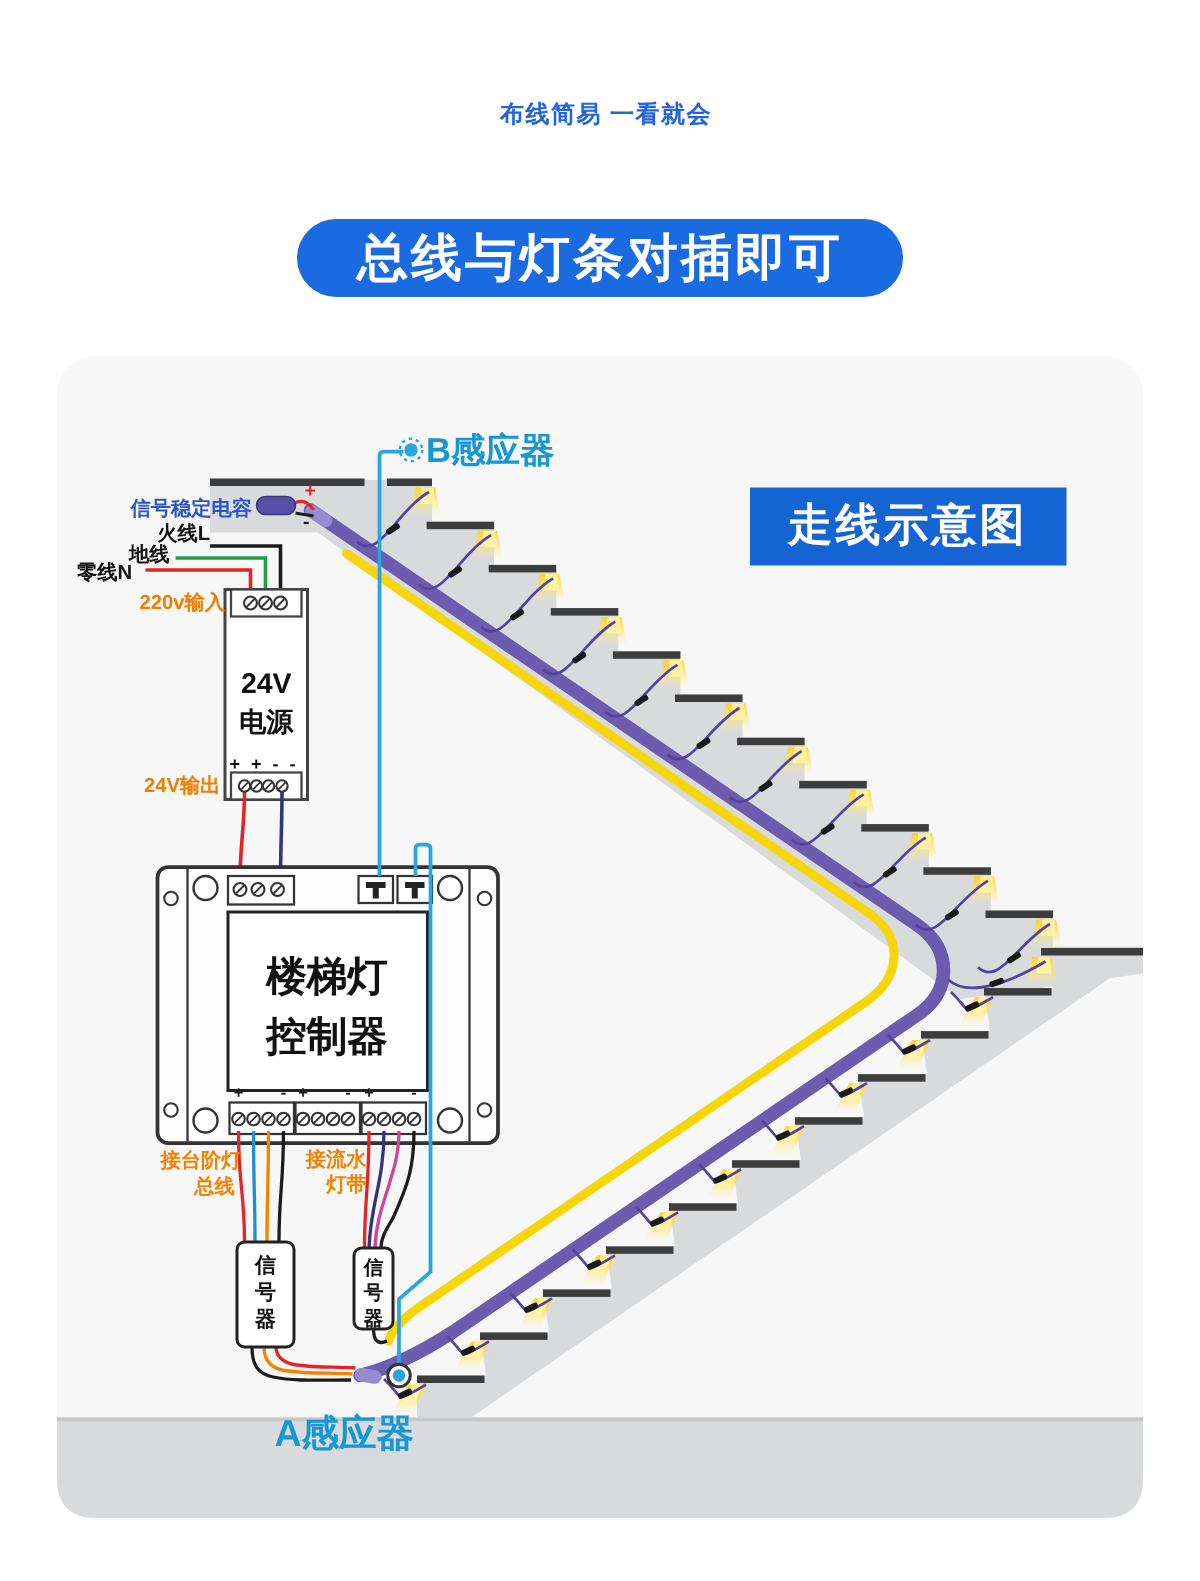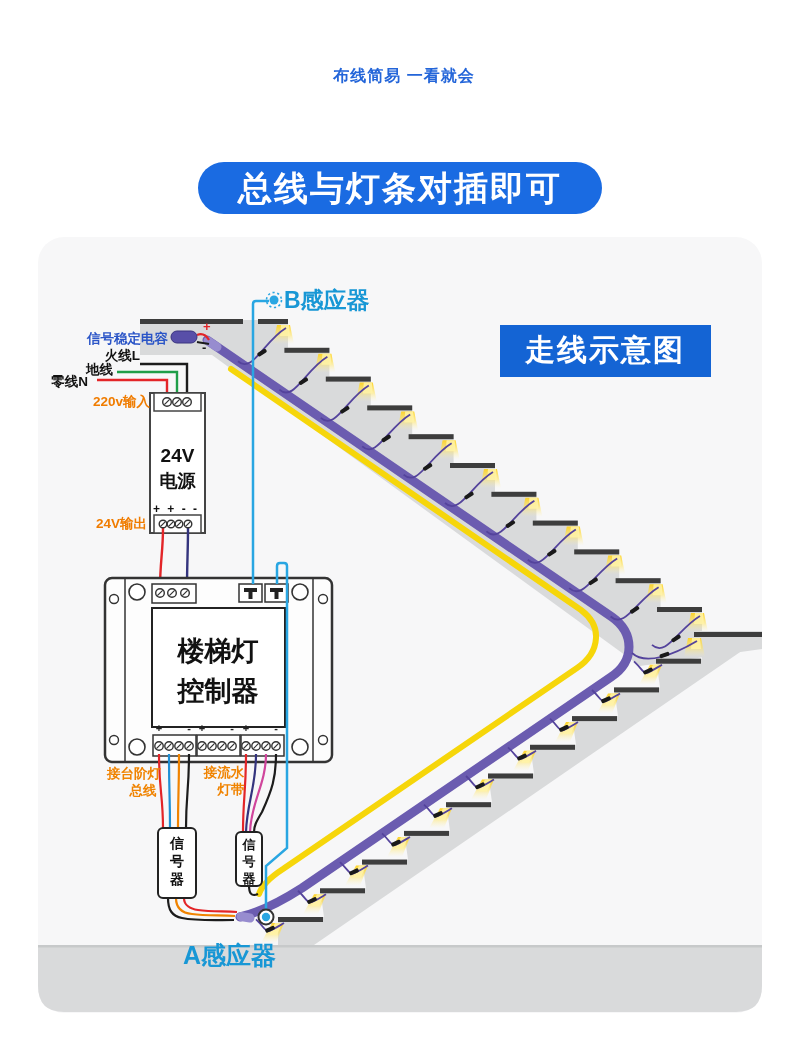--- a/index.html
+++ b/index.html
@@ -1,21 +1,21 @@
 <!DOCTYPE html>
 <html><head>
 <meta charset="utf-8">
 <style>
   html,body{margin:0;padding:0;background:#ffffff;}
   .stage{position:relative;width:800px;height:1054px;background:#ffffff;overflow:hidden;
          font-family:"Liberation Sans","DejaVu Sans",sans-serif;}
   .main-title{position:absolute;top:66px;left:4px;width:800px;text-align:center;
 % 
               font-size:57px;font-weight:800;color:#2365d9;letter-spacing:1px;white-space:pre;}
-  .badge{position:absolute;top:162px;left:50%;transform:translateX(-50%);
+  .badge{position:absolute;top:146px;left:50%;transform:translateX(-50%);
          height:52px;line-height:52px;padding:0 40px;border-radius:26px;
          background:#1a6be2;color:#ffffff;font-size:34px;font-weight:700;letter-spacing:2px;white-space:nowrap;}
   .panel{position:absolute;left:38px;top:237px;width:724px;height:776px;border-radius:26px;
          background:#f7f7f8;}
   svg text{font-family:"Liberation Sans","DejaVu Sans",sans-serif;}
 </style>
 </head>
 <body>
 <div class="stage">
 

